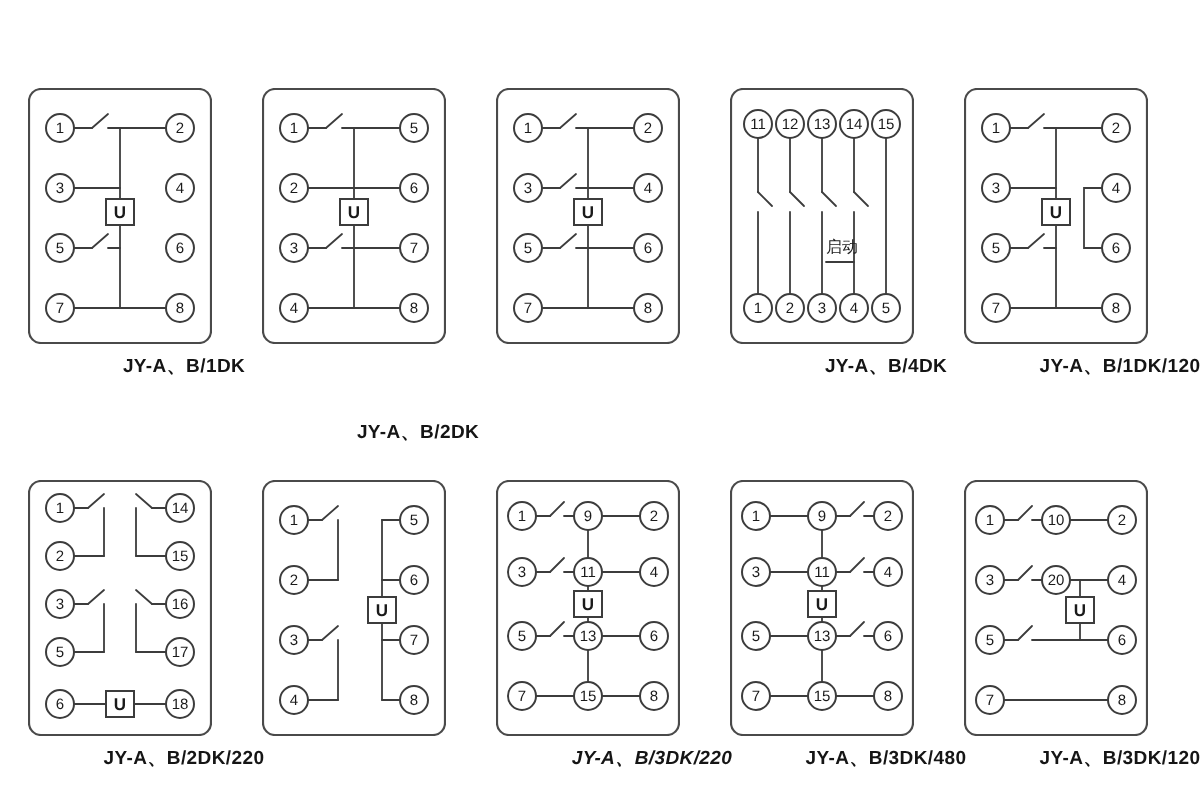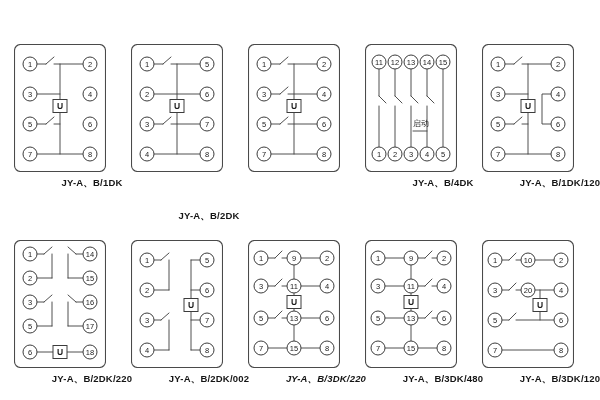--- a/index.html
+++ b/index.html
@@ -261,21 +261,20 @@
       <text x="76" y="22.7" class="tnum">5</text>
       <circle cx="76" cy="50" r="7" class="term"></circle>
       <text x="76" y="52.7" class="tnum">6</text>
       <circle cx="76" cy="80" r="7" class="term"></circle>
       <text x="76" y="82.7" class="tnum">7</text>
       <circle cx="76" cy="110" r="7" class="term"></circle>
       <text x="76" y="112.7" class="tnum">8</text>
       <rect x="53" y="58.5" width="14" height="13" class="coilbox"></rect>
       <text x="60" y="68" class="coillbl">U</text>
     </svg>
-    <div class="label" style="left: 117px; top: 373px;">JY-A、B/2DK/002</div>
     <svg width="92" height="128" class="panel" style="left: 248px; top: 240px;">
       <rect x="0.5" y="0.5" width="91" height="127" rx="6" class="pborder"></rect>
       <polyline points="20,18 27,18" class="wire"></polyline>
       <polyline points="27,18 34,11" class="wire"></polyline>
       <polyline points="34,18 39,18" class="wire"></polyline>
       <polyline points="53,18 72,18" class="wire"></polyline>
       <polyline points="20,46 27,46" class="wire"></polyline>
       <polyline points="27,46 34,39" class="wire"></polyline>
       <polyline points="34,46 39,46" class="wire"></polyline>
       <polyline points="53,46 72,46" class="wire"></polyline>

